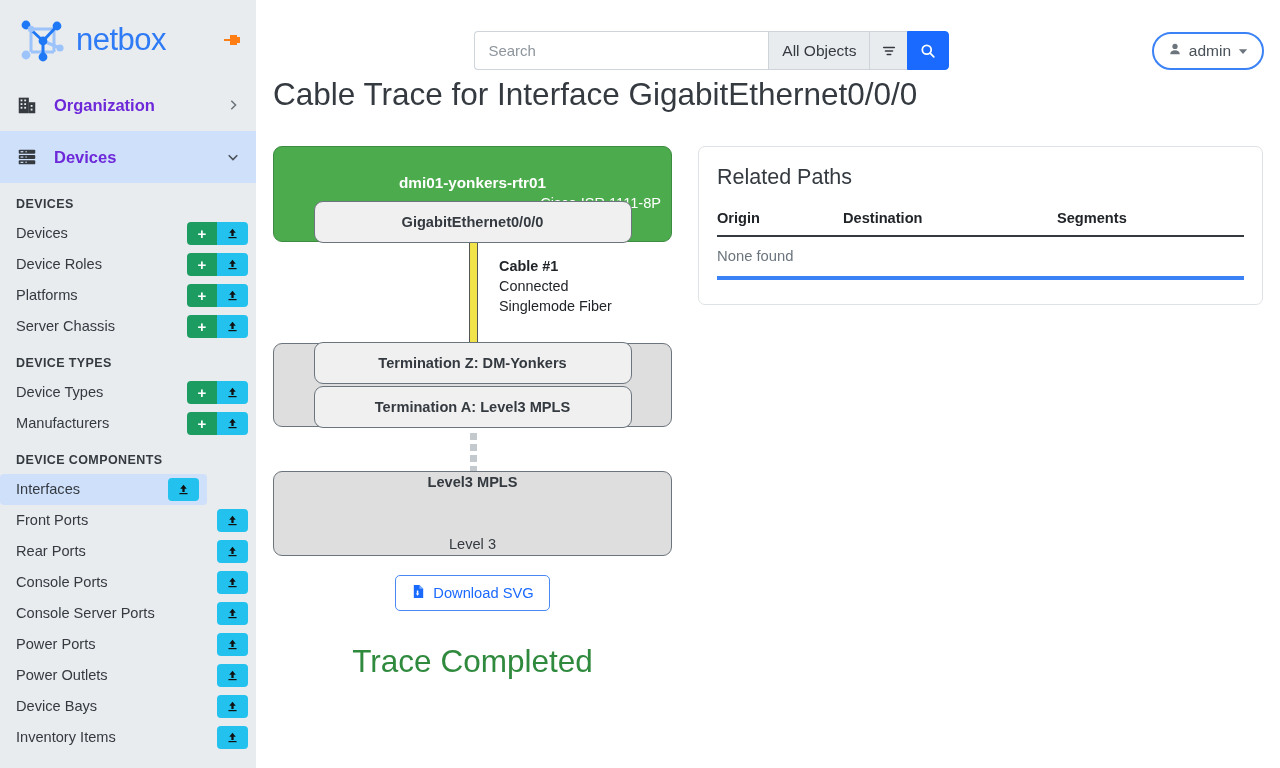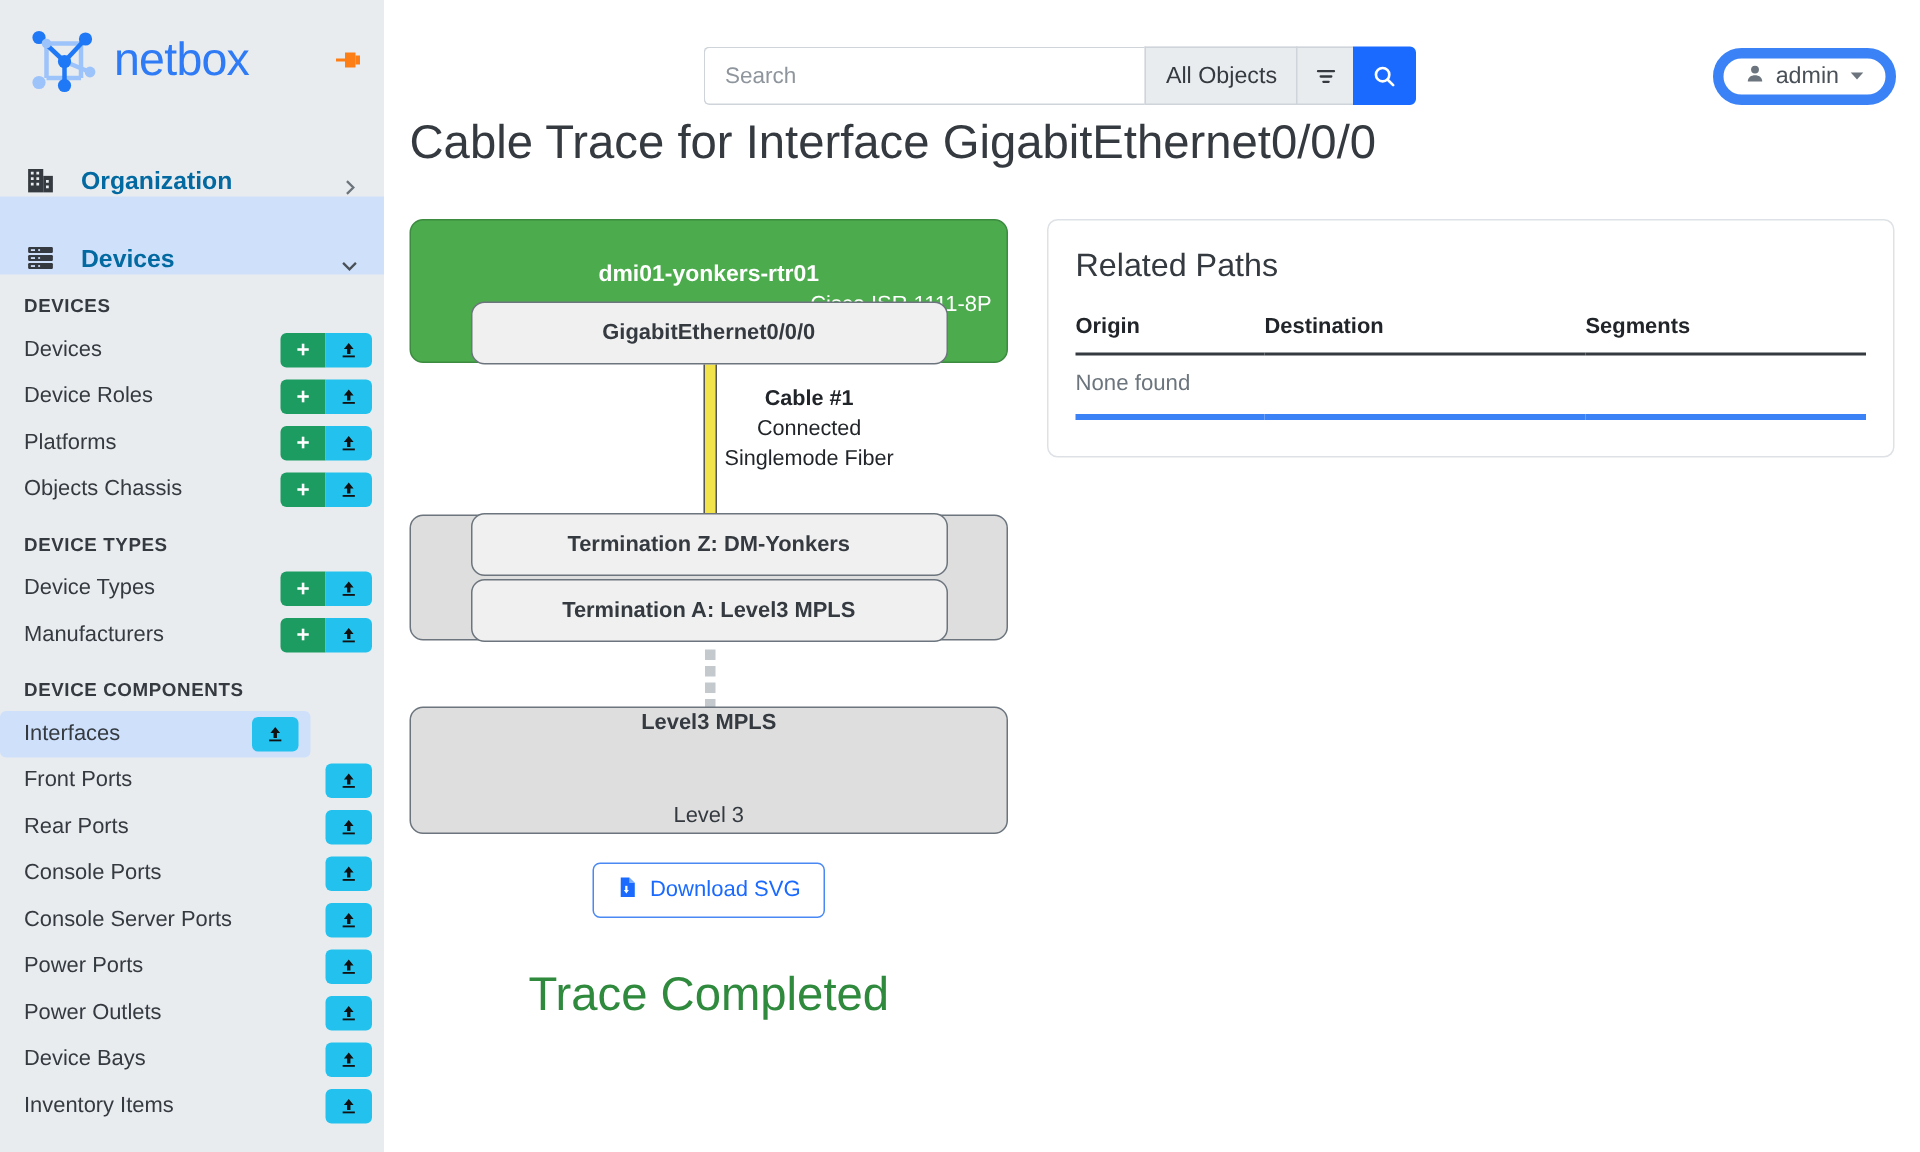--- a/index.html
+++ b/index.html
@@ -28,24 +28,24 @@
   }
   .logo-wrap { display: flex; align-items: center; gap: 6px; flex: 1; }
   .logo-mark { width: 54px; height: 50px; flex: 0 0 54px; }
   .logo-word {
     font-size: 31px; font-weight: 400; color: #2f7bf6;
     letter-spacing: -0.5px; line-height: 1;
   }
   .pin-icon { width: 20px; height: 20px; flex: 0 0 20px; }
 
   .nav-group {
-    display: flex; align-items: flex-end;
+    display: flex; align-items: center;
     height: 52px; padding: 0 16px;
     cursor: pointer;
-    font-size: 16.5px; font-weight: 700; color: #0369a1;
+    font-size: 16.5px; font-weight: 700; color: #6d28d9;
   }
   .nav-group .gicon { width: 24px; flex: 0 0 24px; margin-right: 14px; display:flex; align-items:center; }
   .nav-group .glabel { flex: 1; }
   .nav-group .chev { width: 14px; flex: 0 0 14px; color: #6c757d; display:flex; align-items:center; justify-content:center;}
   .nav-group.active { background: #cfe0fb; }
 
   .sec-title {
     font-size: 12.5px; font-weight: 700; color: #343a40;
     letter-spacing: 0.4px; padding: 14px 16px 7px 16px;
     text-transform: uppercase;
@@ -96,21 +96,21 @@
     border: 1px solid #ced4da; border-right: none; cursor: pointer;
   }
   .search-btn {
     display: flex; align-items: center; justify-content: center;
     width: 42px; background: #1a6aff; border: 1px solid #1a6aff;
     border-radius: 0 4px 4px 0; cursor: pointer;
   }
   .user-btn {
     display: flex; align-items: center; gap: 7px;
     height: 38px; padding: 0 14px;
-    border: 7px solid #3b82f6; border-radius: 19px;
+    border: 2px solid #3b82f6; border-radius: 19px;
     font-size: 15.5px; color: #495057; cursor: pointer; background:#fff;
   }
 
   .page-title {
     font-size: 31.5px; font-weight: 400; color: #343a40;
     padding: 6px 0 0 17px; margin: 0; line-height: 1.2;
   }
 
   .content { display: flex; padding: 32px 17px 0 17px; gap: 26px; }
   .trace-col { width: 399px; flex: 0 0 399px; }
@@ -154,21 +154,21 @@
   .node-provider .n1 { font-size: 14.6px; font-weight: 700; color: #343a40; line-height: 21px; }
   .node-provider .n2 { font-size: 14.6px; color: #343a40; line-height: 21px; }
 
   .overlap-up { margin-top: -41px; }
 
   .cable-seg { position: relative; height: 99px; }
   .cable-line {
     position: absolute; left: 196px; top: 0; width: 9px; height: 99px;
     background: #f2e34b; border-left: 1px solid #555; border-right: 1px solid #555;
   }
-  .cable-label { position: absolute; left: 210px; top: 13px; text-align: center; }
+  .cable-label { position: absolute; left: 226px; top: 13px; text-align: left; }
   .cable-label .c1 { font-size: 14.4px; font-weight: 700; color: #212529; line-height: 20px; }
   .cable-label .c2 { font-size: 14.4px; color: #212529; line-height: 20px; }
   .cable-label .c3 { font-size: 14.4px; color: #212529; line-height: 20px; }
 
   .dotted-seg { height: 43px; position: relative; }
   .dotted-seg .dot {
     position: absolute; left: 197px; width: 7px; height: 7px; background: #c4c9ce;
   }
 
   .dl-row { display: flex; justify-content: center; margin-top: 19px; }
@@ -317,21 +317,21 @@
         <span class="mini-btn mini-add">+</span>
         <span class="mini-btn mini-imp">
           <svg viewBox="0 0 16 16" width="13" height="13" fill="#111">
               <path d="M8 2 L12 7 H9.4 V11 H6.6 V7 H4 Z"></path>
               <rect x="3" y="12.3" width="10" height="1.5"></rect>
             </svg>
         </span>
       </span>
     </div>
     <div class="nav-item">
-      <span class="ilabel">Objects Chassis</span>
+      <span class="ilabel">Server Chassis</span>
       <span class="btn-pair">
         <span class="mini-btn mini-add">+</span>
         <span class="mini-btn mini-imp">
           <svg viewBox="0 0 16 16" width="13" height="13" fill="#111">
               <path d="M8 2 L12 7 H9.4 V11 H6.6 V7 H4 Z"></path>
               <rect x="3" y="12.3" width="10" height="1.5"></rect>
             </svg>
         </span>
       </span>
     </div>

